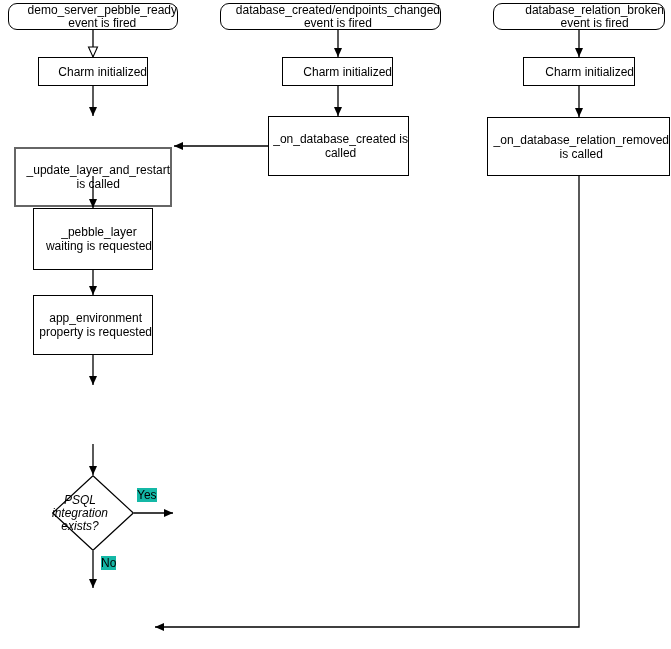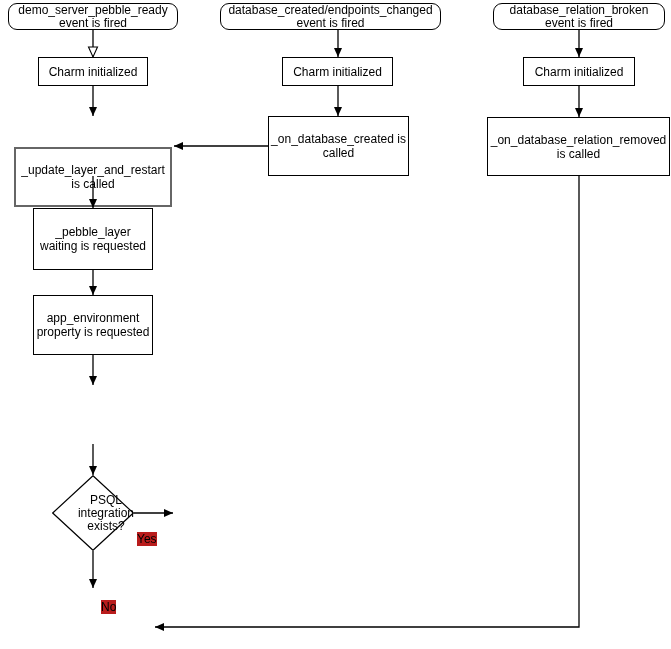--- a/index.html
+++ b/index.html
@@ -9,40 +9,40 @@
     background:#ffffff;
     font-family:"Liberation Sans", sans-serif;
     font-size:12px;color:#000000;
     overflow:hidden;
   }
   .node{
     position:absolute;
     box-sizing:border-box;
     background:#ffffff;
     border:1px solid #000000;
-    display:flex;align-items:center;justify-content:center;
+    display:flex;align-items:center;justify-content:flex-end;
     text-align:center;
   }
   .node span{white-space:pre;line-height:14px;}
   .rounded{border-radius:9px;}
   .rounded span{line-height:13px;}
   .heavy{border:2px solid #666666;margin-top:31px;}
   .diamond{
     position:absolute;
-    display:flex;align-items:center;justify-content:flex-end;
+    display:flex;align-items:center;justify-content:flex-start;
     text-align:center;
+    font-style:italic;
   }
   .diamond > svg{position:absolute;left:0;top:0;}
   .diamond span{position:relative;white-space:pre;line-height:13px;}
   .edge-label{
     position:absolute;
-    background:#b91c1c;
+    background:#14b8a6;
     white-space:pre;
     line-height:14px;
-    margin-top:44px;
   }
   #connectors{position:absolute;left:0;top:0;pointer-events:none;}
 </style>
 </head>
 <body>
 
 <div id="canvas">
 
   <div class="node rounded" style="left:8px;top:3px;width:170px;height:27px">
     <span>demo_server_pebble_ready

